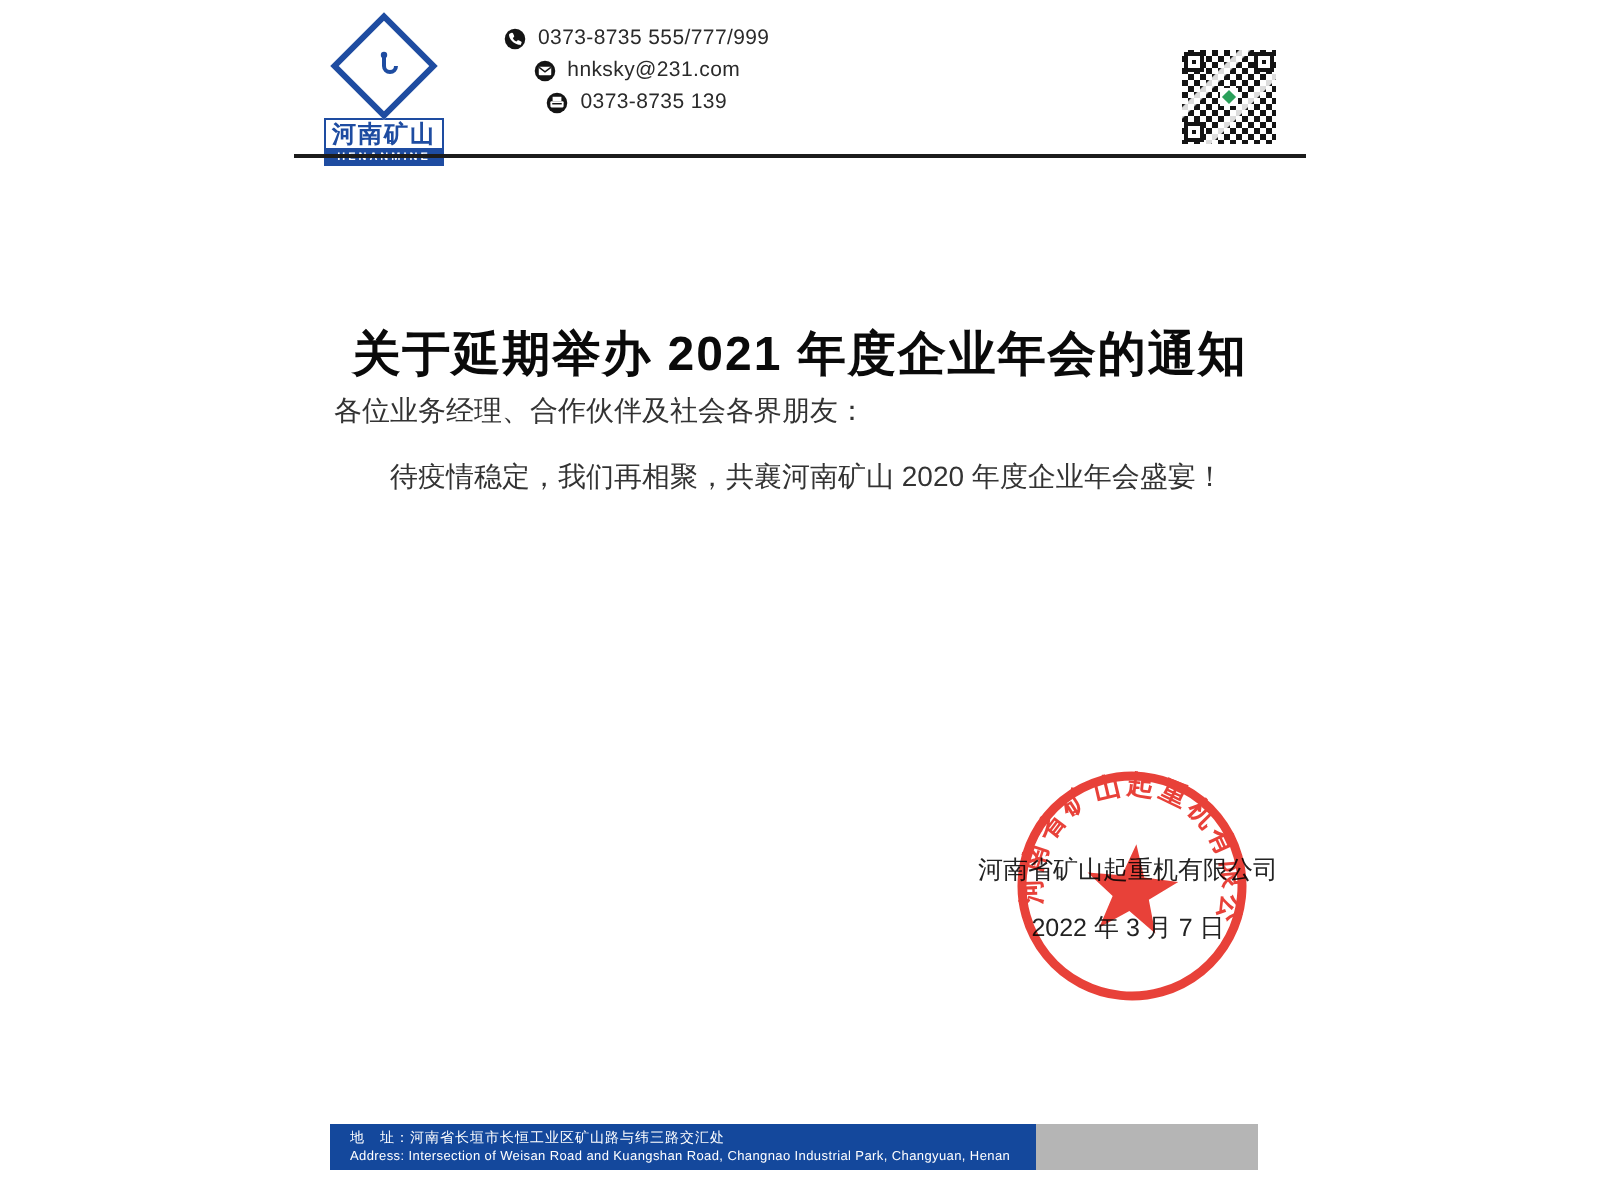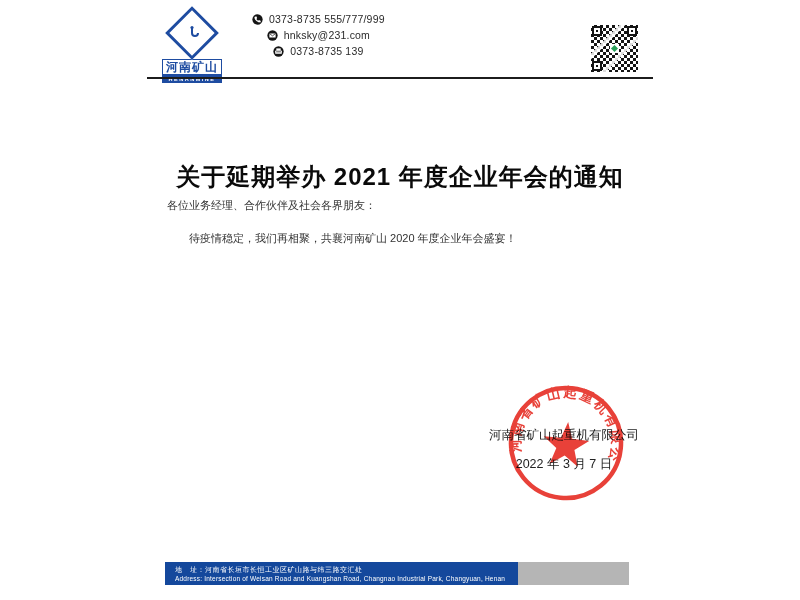--- a/index.html
+++ b/index.html
@@ -30,21 +30,21 @@
   .f-tl{left:1px;top:1px;} .f-tr{right:1px;top:1px;} .f-bl{left:1px;bottom:1px;}
   .qr-center{position:absolute;left:19px;top:19px;width:9px;height:9px;background:#fff;
              display:flex;align-items:center;justify-content:center;}
   .qr-center i{display:block;width:5px;height:5px;background:#2aa05a;transform:rotate(45deg);}
 
   .header-rule{position:absolute;left:147px;top:77px;width:506px;height:2px;background:#1c1c1c;}
 
   
   .doc-title{position:absolute;left:100px;top:124px;width:600px;text-align:center;
              font-size:24px;font-weight:800;color:#0a0a0a;letter-spacing:1px;margin-top:37px;}
-  .doc-body{position:absolute;left:167px;top:189px;width:471px;font-size:11px;
+  .doc-body{position:absolute;left:167px;top:189px;width:471px;font-size:14px;
             line-height:33px;color:#333;}
   .doc-body p{margin:0;text-align:justify;}
   .indent{text-indent:2em;}
   .bold{font-weight:bold;color:#111;}
 
   
   .sig-company{position:absolute;left:486px;top:427px;width:156px;text-align:center;
                font-size:12.5px;color:#222;white-space:nowrap;}
   .sig-date{position:absolute;left:486px;top:456px;width:156px;text-align:center;
             font-size:12.5px;color:#222;}

